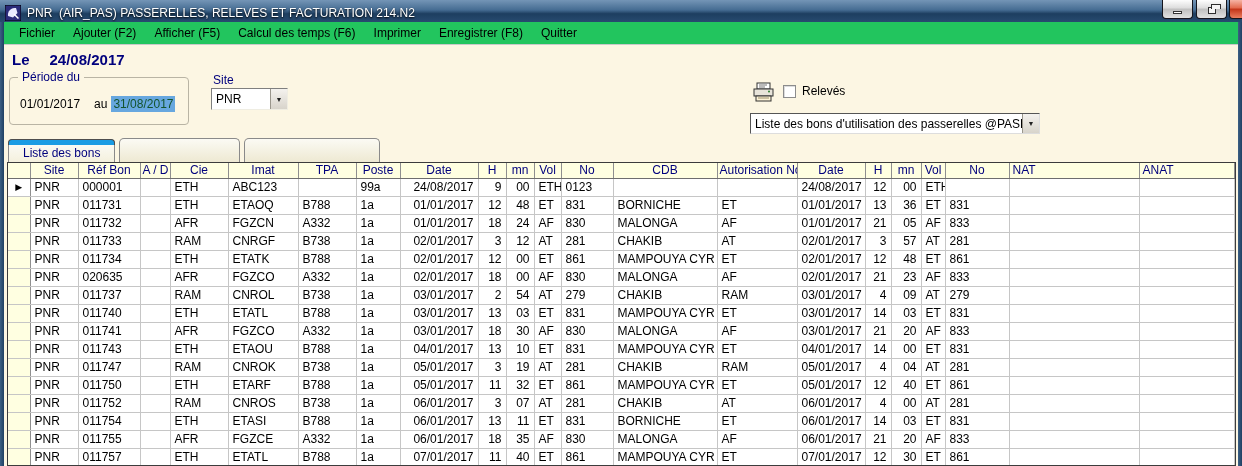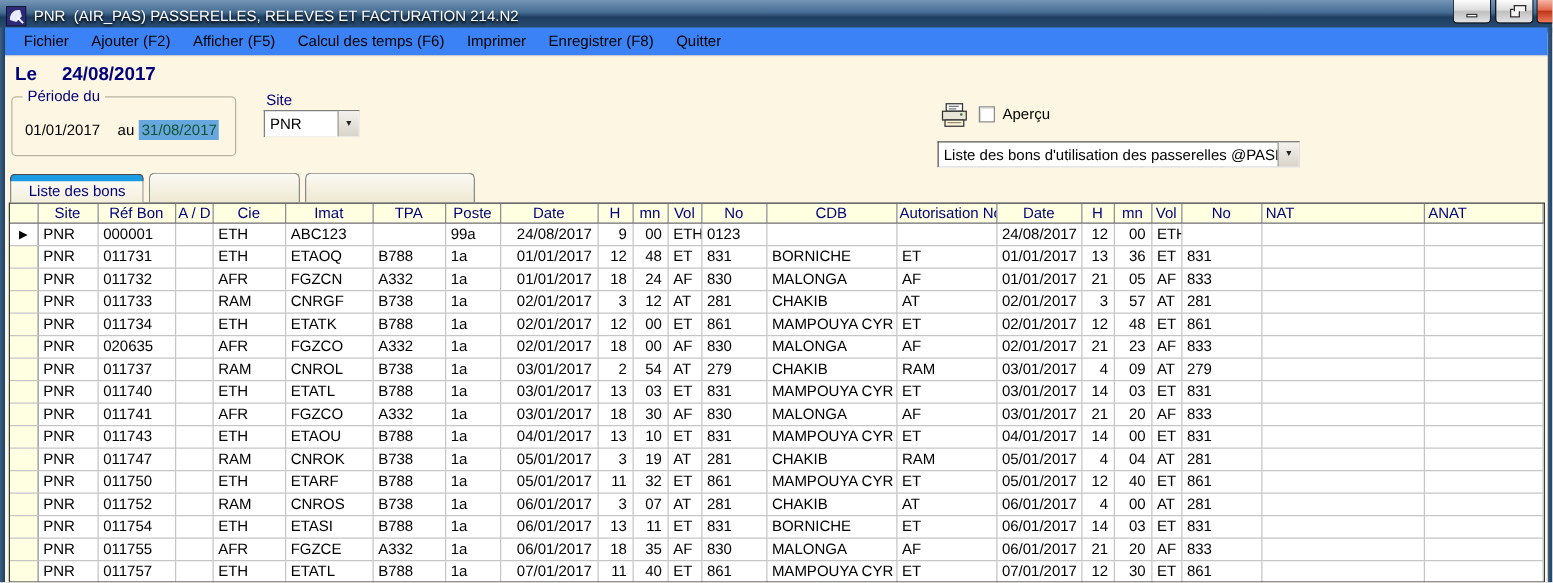--- a/index.html
+++ b/index.html
@@ -23,21 +23,21 @@
   .glyph-min { display:block; width:9px; height:3px; background:#fff; border:1px solid #333; margin-top:6px; }
   .glyph-restore { position:relative; display:block; width:8px; height:7px; border:1px solid #2d2d2d; background:#f4f4f4; margin-top:2px; }
   .glyph-restore::before { content:''; position:absolute; left:2px; top:-4px; width:8px; height:4px;
     border:1px solid #2d2d2d; border-bottom:none; background:#f4f4f4; }
 
   
   .win-border { position:absolute; top:22px; bottom:0; width:4px; background:linear-gradient(90deg,#3c5f84,#1f4063); }
   #border-left { left:0; } #border-right { right:0; }
 
   
-  #menubar { position:absolute; left:4px; right:4px; top:22px; height:23px; background:#3b82f6;
+  #menubar { position:absolute; left:4px; right:4px; top:22px; height:23px; background:#22c55e;
     border-bottom:1px solid #c9c9c9; display:flex; align-items:center; padding-left:6px;text-align:right; }
   .menu-item { font-size:12px; color:#000; padding:3px 9px; cursor:default; }
 
   
   #client { position:absolute; left:4px; right:4px; top:45px; bottom:0; background:#fcf6e3; }
 
   #date-line { position:absolute; left:8px; top:6px; font-size:15px; font-weight:bold; color:#00007d; }
   #date-line .d { margin-left:20px; }
 
   .groupbox { position:absolute; border:1px solid #b9b4a4; border-radius:4px; }
@@ -159,21 +159,21 @@
     <svg id="print-icon" viewBox="0 0 24 20">
       <rect x="5" y="1" width="13" height="6" fill="#fff" stroke="#333"></rect>
       <line x1="7" y1="3" x2="15" y2="3" stroke="#777"></line>
       <line x1="7" y1="5" x2="13" y2="5" stroke="#777"></line>
       <rect x="2" y="7" width="19" height="7" fill="#e8e4da" stroke="#333"></rect>
       <circle cx="17" cy="9.5" r="1" fill="#2a7a2a"></circle>
       <rect x="4" y="14" width="15" height="5" fill="#fdf3d8" stroke="#333"></rect>
       <line x1="6" y1="16" x2="17" y2="16" stroke="#9a8f6a"></line>
     </svg>
     <div id="apercu-check"></div>
-    <span id="apercu-label">Aperçu</span>
+    <span id="apercu-label">Relevés</span>
 
     <div class="combo" id="report-combo">
       <span class="val">Liste des bons d'utilisation des passerelles @PASLIST1</span>
       <span class="dd">▼</span>
     </div>
 
     <div id="tabstrip">
       <div class="tab active">Liste des bons</div>
       <div class="tab">Clients à facturer</div>
       <div class="tab">Relevés d'utilisation</div>

